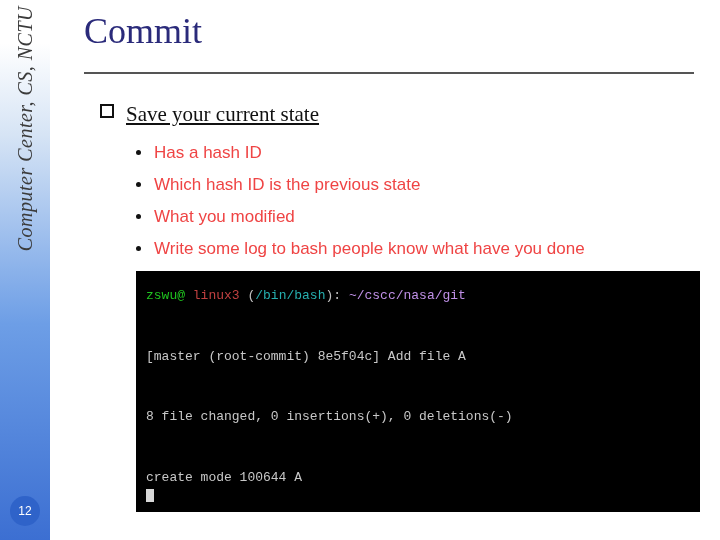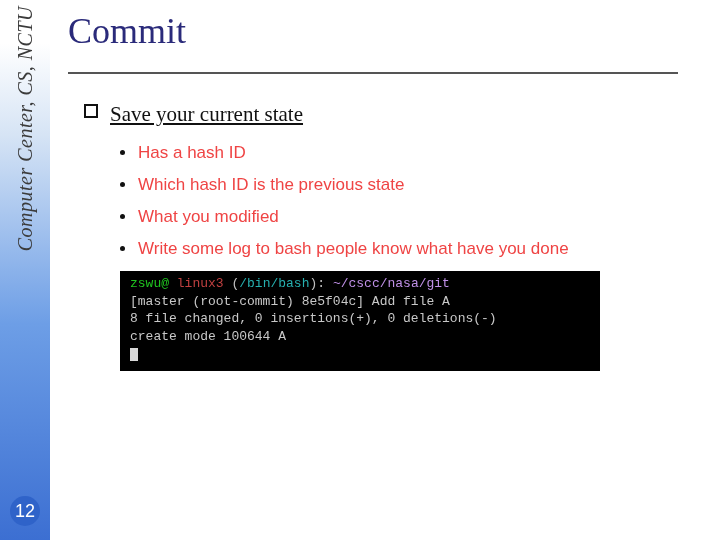--- a/index.html
+++ b/index.html
@@ -26,28 +26,28 @@
     white-space: nowrap;
   }
   .page-num {
     position: absolute;
     left: 10px; bottom: 14px;
     width: 30px; height: 30px;
     border-radius: 50%;
     background: #2f63c9;
     color: #fff;
     font-family: Arial, sans-serif;
-    font-size: 18px;
+    font-size: 12px;
     display: flex;
     align-items: center;
     justify-content: center;
   }
   .content {
     position: absolute;
-    left: 68px; top: 10px;
+    left: 84px; top: 10px;
     right: 20px;
   }
   .title {
     font-family: Georgia, 'Times New Roman', serif;
     font-size: 36px;
     color: #2a2a7a;
     margin-bottom: 20px;
     font-weight: normal;
   }
   .hr {
@@ -83,36 +83,36 @@
   .bullet-2 .dot {
     position: absolute;
     left: -18px; top: 7px;
     width: 5px; height: 5px;
     border-radius: 50%;
     background: #111;
   }
   .terminal {
     margin-top: 6px;
     margin-left: 10px;
-    width: 480px;
+    width: 564px;
     background: #000;
-    padding: 4px 10px 8px 10px;
+    padding: 16px 10px 8px 10px;
     font-family: 'Courier New', monospace;
     font-size: 13px;
     line-height: 1.35;
     color: #d8d8d8;
   }
   .t-user { color: #1fc41f; }
   .t-host { color: #c04040; }
   .t-paren { color: #c0c0c0; }
   .t-shell { color: #26b0b0; }
   .t-path { color: #c090e8; }
   .t-cmd  { color: #e8e8e8; }
   .t-str  { color: #f0c040; }
-  .t-out  { color: #c8c8c8; }
+  .t-out  { color: #c8c8c8; margin-top: 43px; }
   .cursor {
     display: inline-block;
     width: 8px; height: 13px;
     background: #d8d8d8;
     vertical-align: text-bottom;
   }
 </style>
 </head>
 <body>
 

